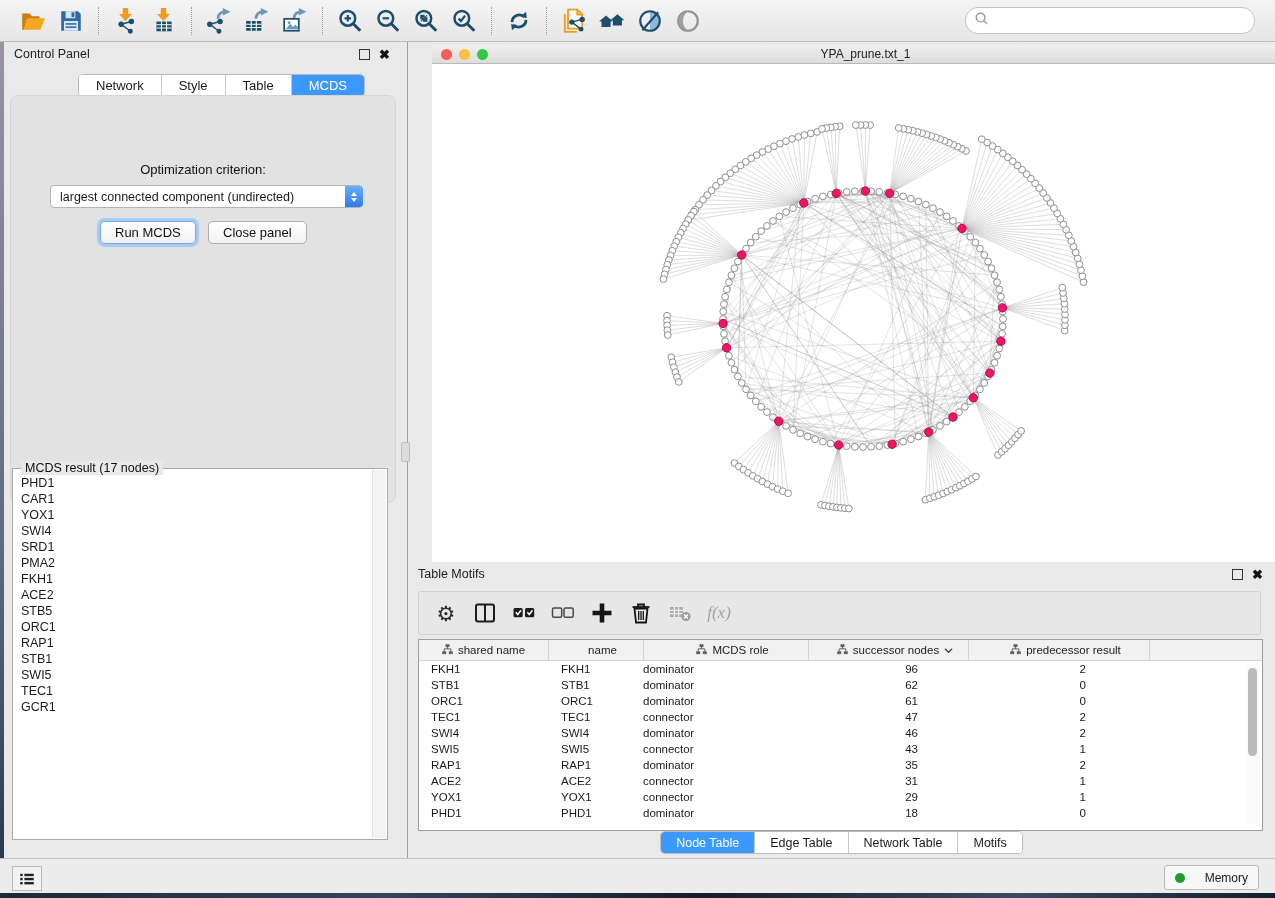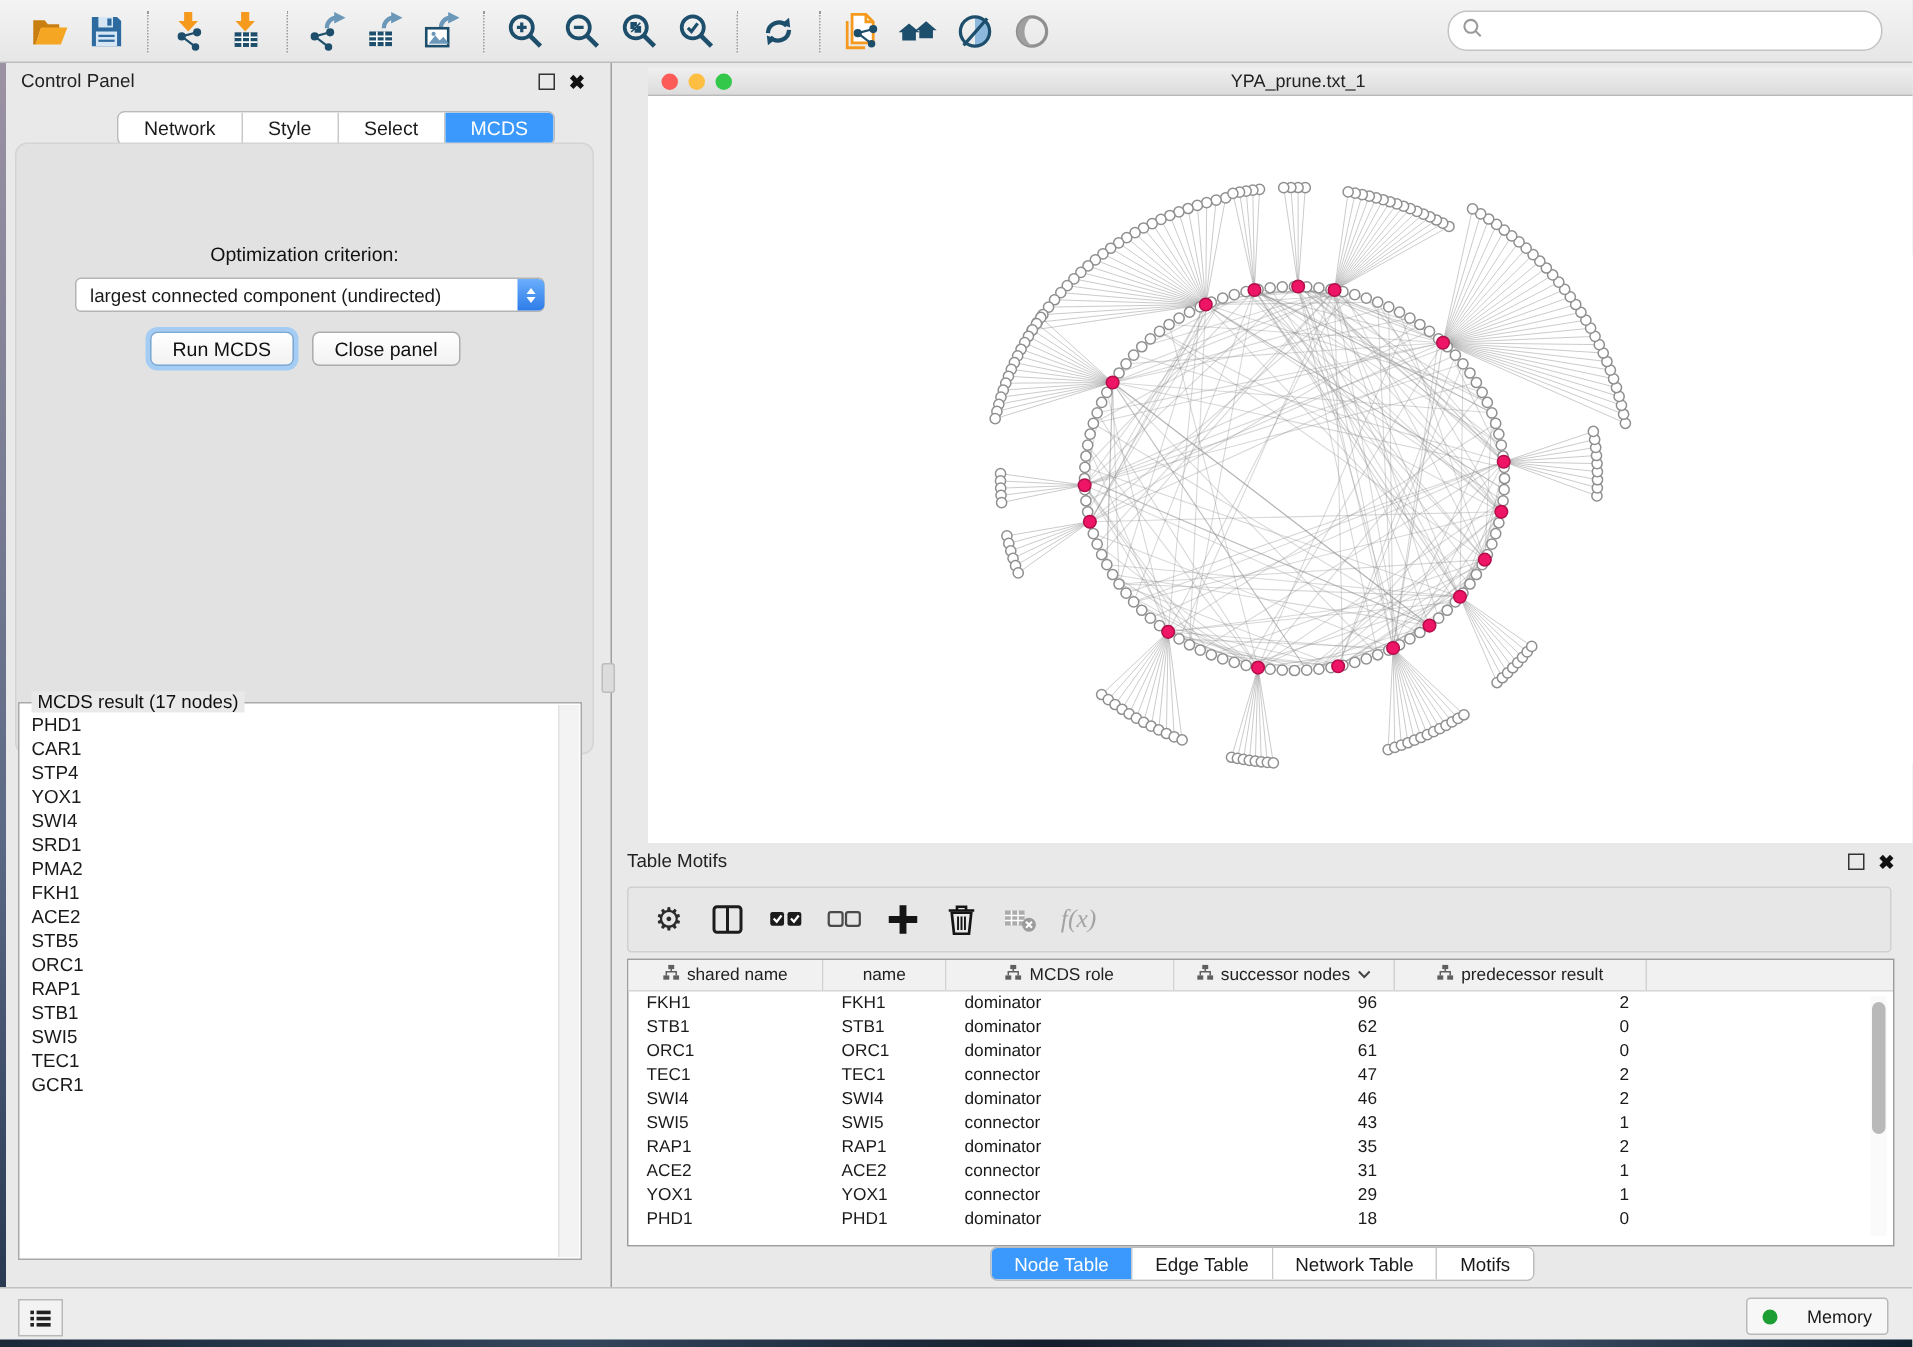--- a/index.html
+++ b/index.html
@@ -68,21 +68,21 @@
   
   .table-panel{left:408px;top:562px;width:867px;height:296px;background:#e9e9e9;}
   .tp-toolbar{position:absolute;left:10px;top:29px;width:843px;height:44px;background:#e7e7e7;
               border:1px solid #d0d0d0;border-radius:3px;display:flex;align-items:center;gap:13px;padding-left:14px;box-sizing:border-box;}
   .tp-btn{width:26px;height:26px;display:flex;align-items:center;justify-content:center;cursor:pointer;}
   .tp-btn.disabled{cursor:default;}
   .fx-label{font:italic 17px "Liberation Serif",serif;color:#a3a3a3;}
   .gear-glyph{font-size:21px;color:#2b2b2b;line-height:21px;}
   .tp-table{position:absolute;left:10px;top:77px;width:845px;height:192px;background:#fff;
             border:1px solid #9d9d9d;box-sizing:border-box;overflow:hidden;}
-  .tp-header{display:flex;height:20px;border-bottom:1px solid #d7d7d7;background:#f1f1f1;}
+  .tp-header{display:flex;height:20px;border-bottom:1px solid #d7d7d7;background:#f1f1f1;gap:13px;}
   .th{display:flex;align-items:center;justify-content:center;gap:5px;font-size:11.5px;color:#222;
       border-right:1px solid #d2d2d2;box-sizing:border-box;cursor:pointer;background:#f1f1f1;}
   .tp-row{display:flex;height:16px;align-items:center;}
   .td{font-size:11.5px;box-sizing:border-box;padding:0 12px;white-space:nowrap;overflow:hidden;}
   .td.num{text-align:right;}
   .tp-scroll{position:absolute;right:4px;top:24px;bottom:6px;width:11px;background:#fafafa;}
   .tp-thumb{position:absolute;left:1px;top:4px;width:9px;height:88px;background:#b9b9b9;border-radius:5px;}
   .tp-tabs{position:absolute;left:0;width:100%;top:269px;display:flex;justify-content:center;}
   .tp-tabbar{display:flex;border:1px solid #bdbdbd;border-radius:5px;overflow:hidden;background:#fff;height:21px;}
   .tp-tab{display:flex;align-items:center;padding:0 15px;font-size:12.5px;border-right:1px solid #c9c9c9;cursor:pointer;background:#fff;}
@@ -276,41 +276,40 @@
     <div class="panel-titlebar">
       <span class="pt-title">Control Panel</span>
       <span class="pt-icons">
         <span class="float-ic"></span>
         <span class="close-ic">✖</span>
       </span>
     </div>
     <div class="cp-tabs" id="cp-tabs">
         <div class="cp-tab">Network</div>
         <div class="cp-tab">Style</div>
-        <div class="cp-tab">Select</div>
+        <div class="cp-tab">Table</div>
         <div class="cp-tab active">MCDS</div>
       </div>
     <div class="cp-box">
       <div class="opt-label">Optimization criterion:</div>
       <div class="cp-select">
         <span class="val">largest connected component (undirected)</span>
         <span class="cp-stepper">
             <i class="up"></i>
             <i class="dn"></i>
           </span>
       </div>
       <button class="btn focus" id="run-btn">Run MCDS</button>
       <button class="btn" id="closepanel-btn">Close panel</button>
     </div>
     <div class="mcds-group">
       <span class="mcds-legend">MCDS result (17 nodes)</span>
       <div class="mcds-list" id="mcds-list">
           <div class="mcds-item">PHD1</div>
           <div class="mcds-item">CAR1</div>
-          <div class="mcds-item">STP4</div>
           <div class="mcds-item">YOX1</div>
           <div class="mcds-item">SWI4</div>
           <div class="mcds-item">SRD1</div>
           <div class="mcds-item">PMA2</div>
           <div class="mcds-item">FKH1</div>
           <div class="mcds-item">ACE2</div>
           <div class="mcds-item">STB5</div>
           <div class="mcds-item">ORC1</div>
           <div class="mcds-item">RAP1</div>
           <div class="mcds-item">STB1</div>

